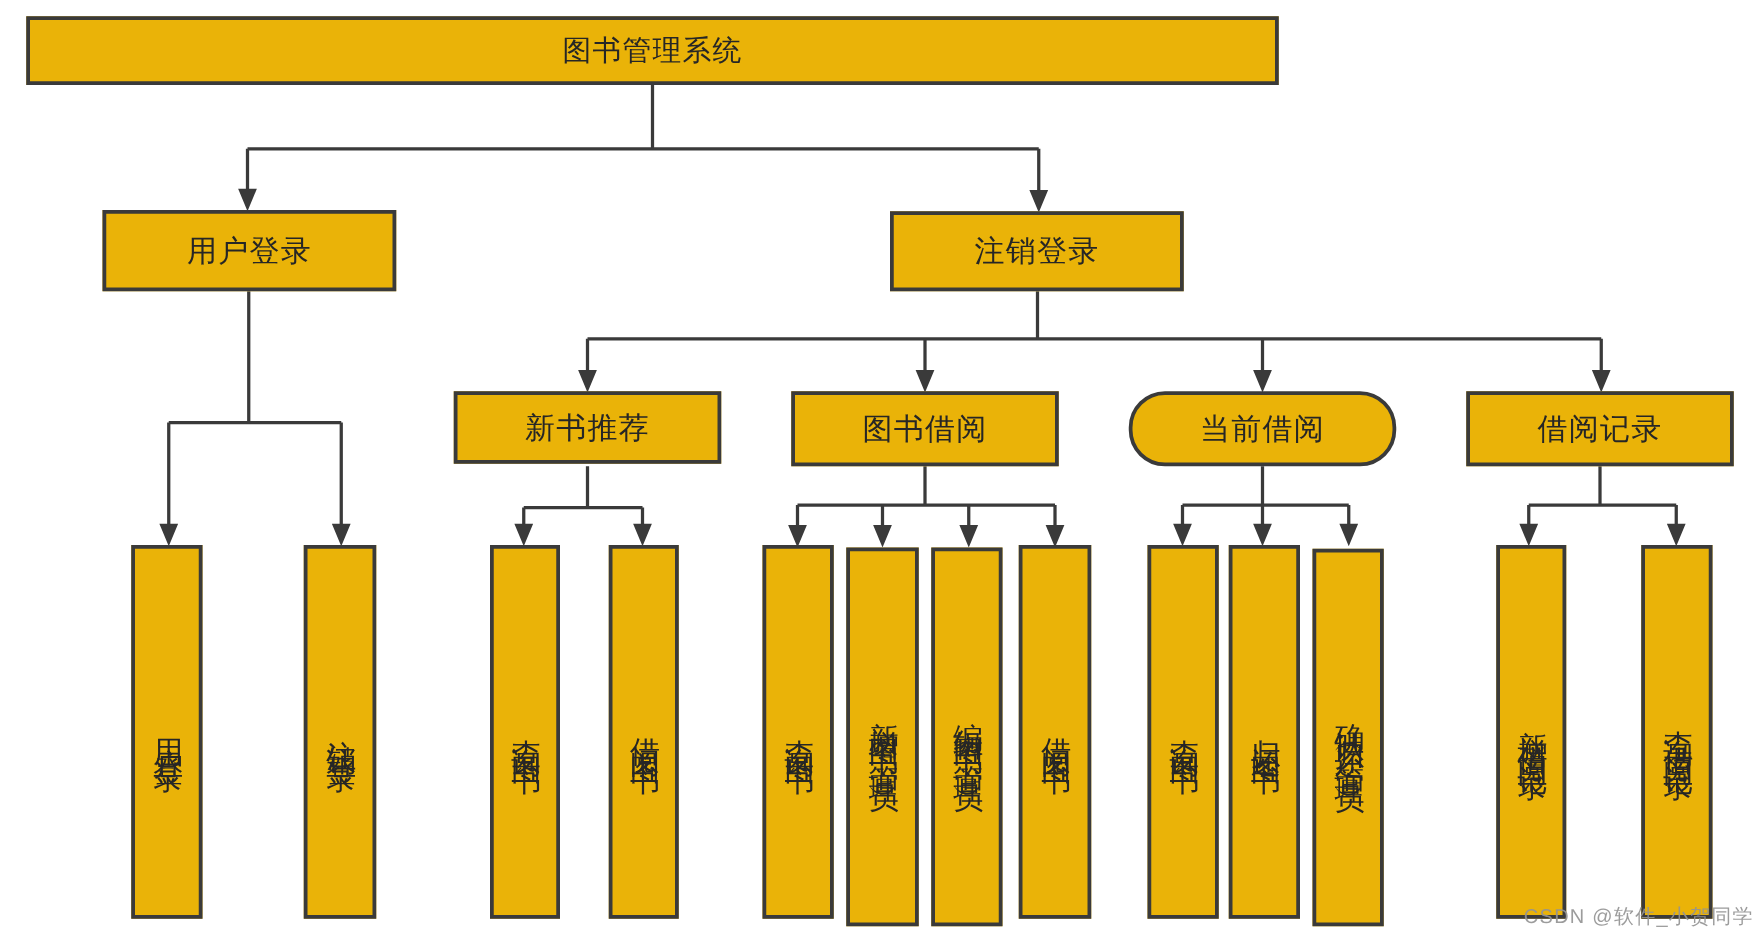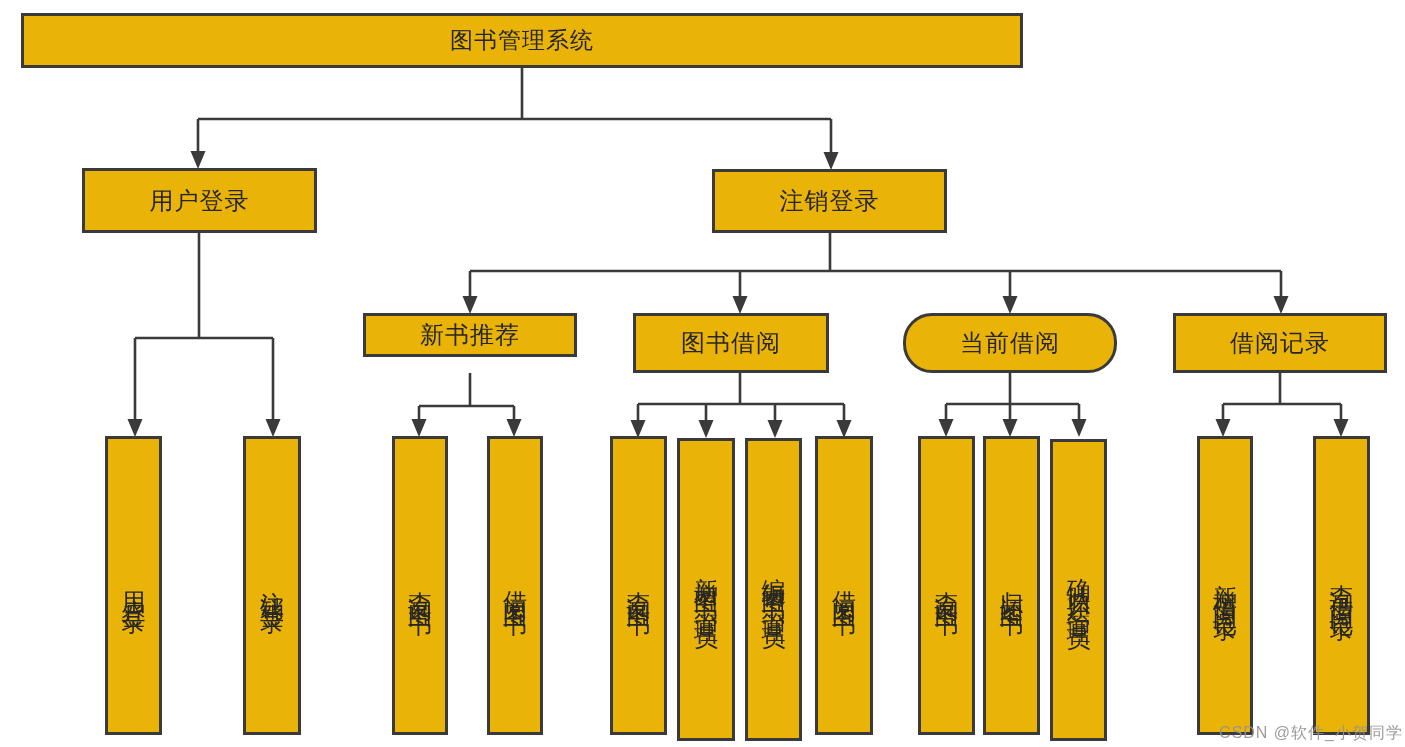--- a/index.html
+++ b/index.html
@@ -100,24 +100,24 @@
     <span class="h-label">图书管理系统</span>
   </div>
 
   <div class="box" style="left:82px; top:168px; width:235px; height:65px;">
     <span class="h-label">用户登录</span>
   </div>
   <div class="box" style="left:712px; top:169px; width:235px; height:64px;">
     <span class="h-label">注销登录</span>
   </div>
 
-  <div class="box" style="left:363px; top:313px; width:214px; height:44px;">
+  <div class="box" style="left:363px; top:313px; width:214px; height:58px;">
     <span class="h-label">新书推荐</span>
   </div>
-  <div class="box" style="left:633px; top:313px; width:196px; height:60px;">
+  <div class="box" style="left:633px; top:313px; width:214px; height:60px;">
     <span class="h-label">图书借阅</span>
   </div>
   <div class="box" style="left:903px; top:313px; width:214px; height:60px;border-radius:29px;">
     <span class="h-label">当前借阅</span>
   </div>
   <div class="box" style="left:1173px; top:313px; width:214px; height:60px;font-family:Liberation Serif, serif;">
     <span class="h-label">借阅记录</span>
   </div>
 
   <div class="box v-box" style="left:105px; top:436px; width:57px; height:299px;">

